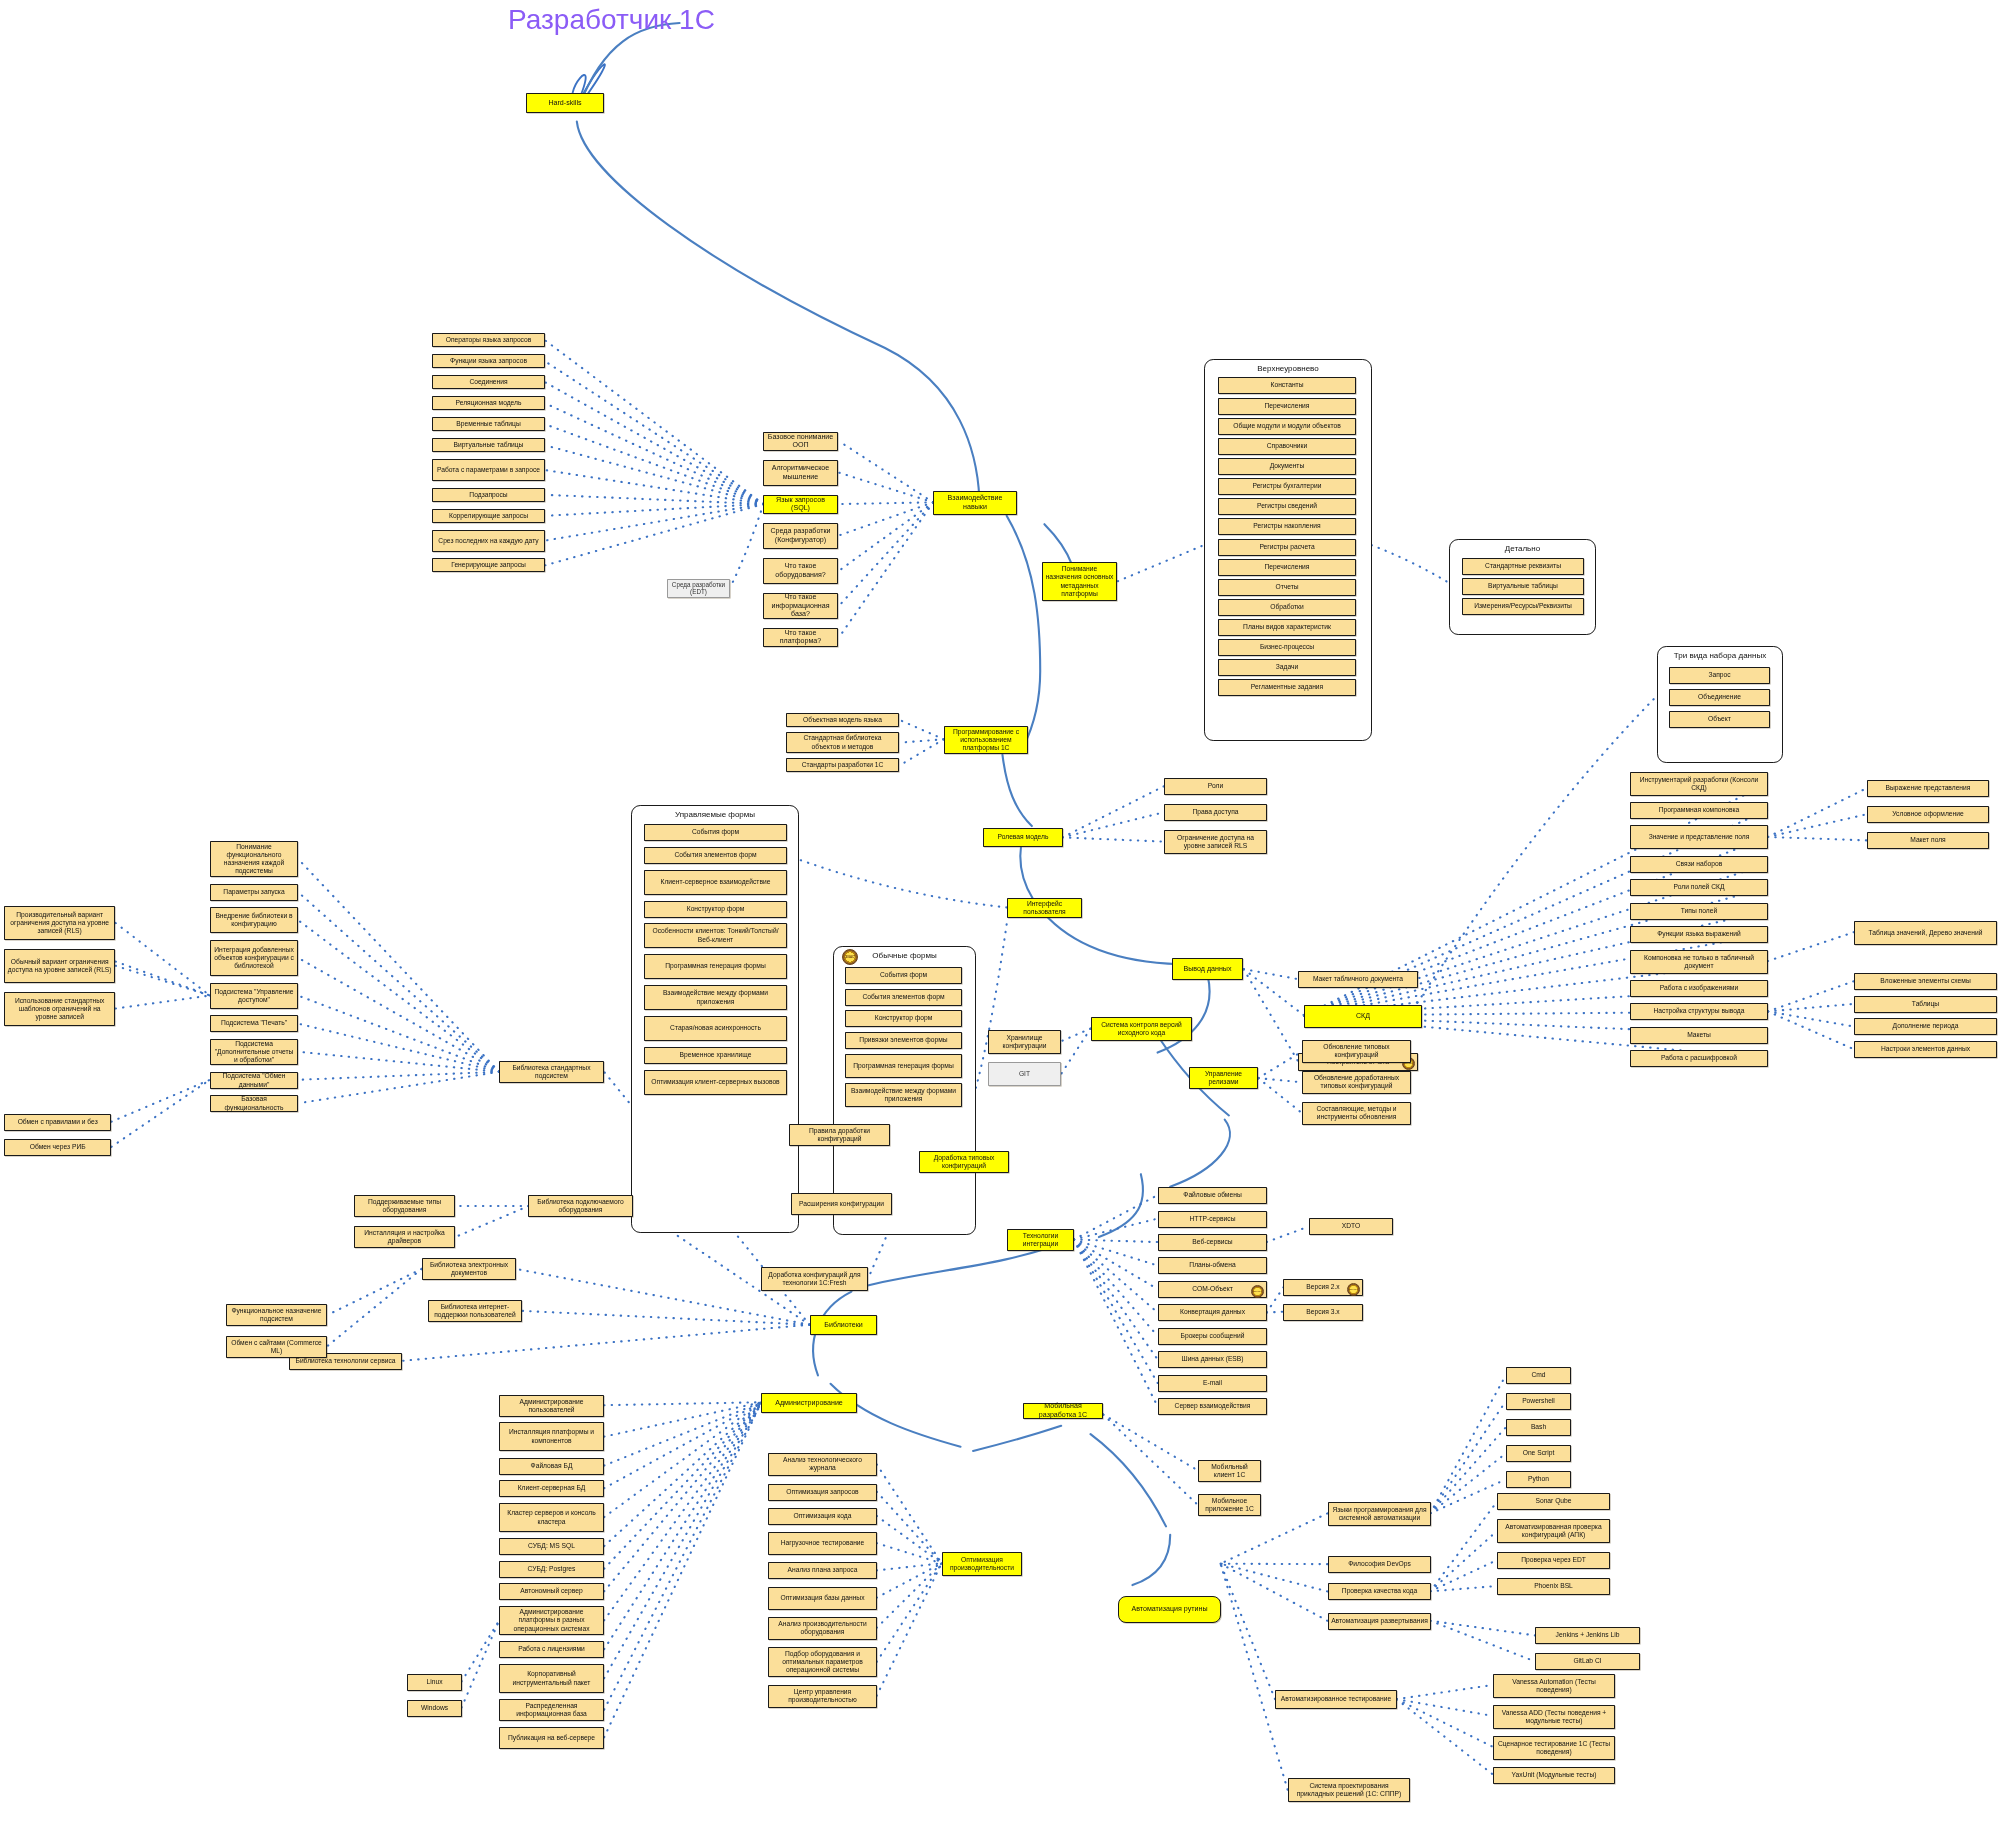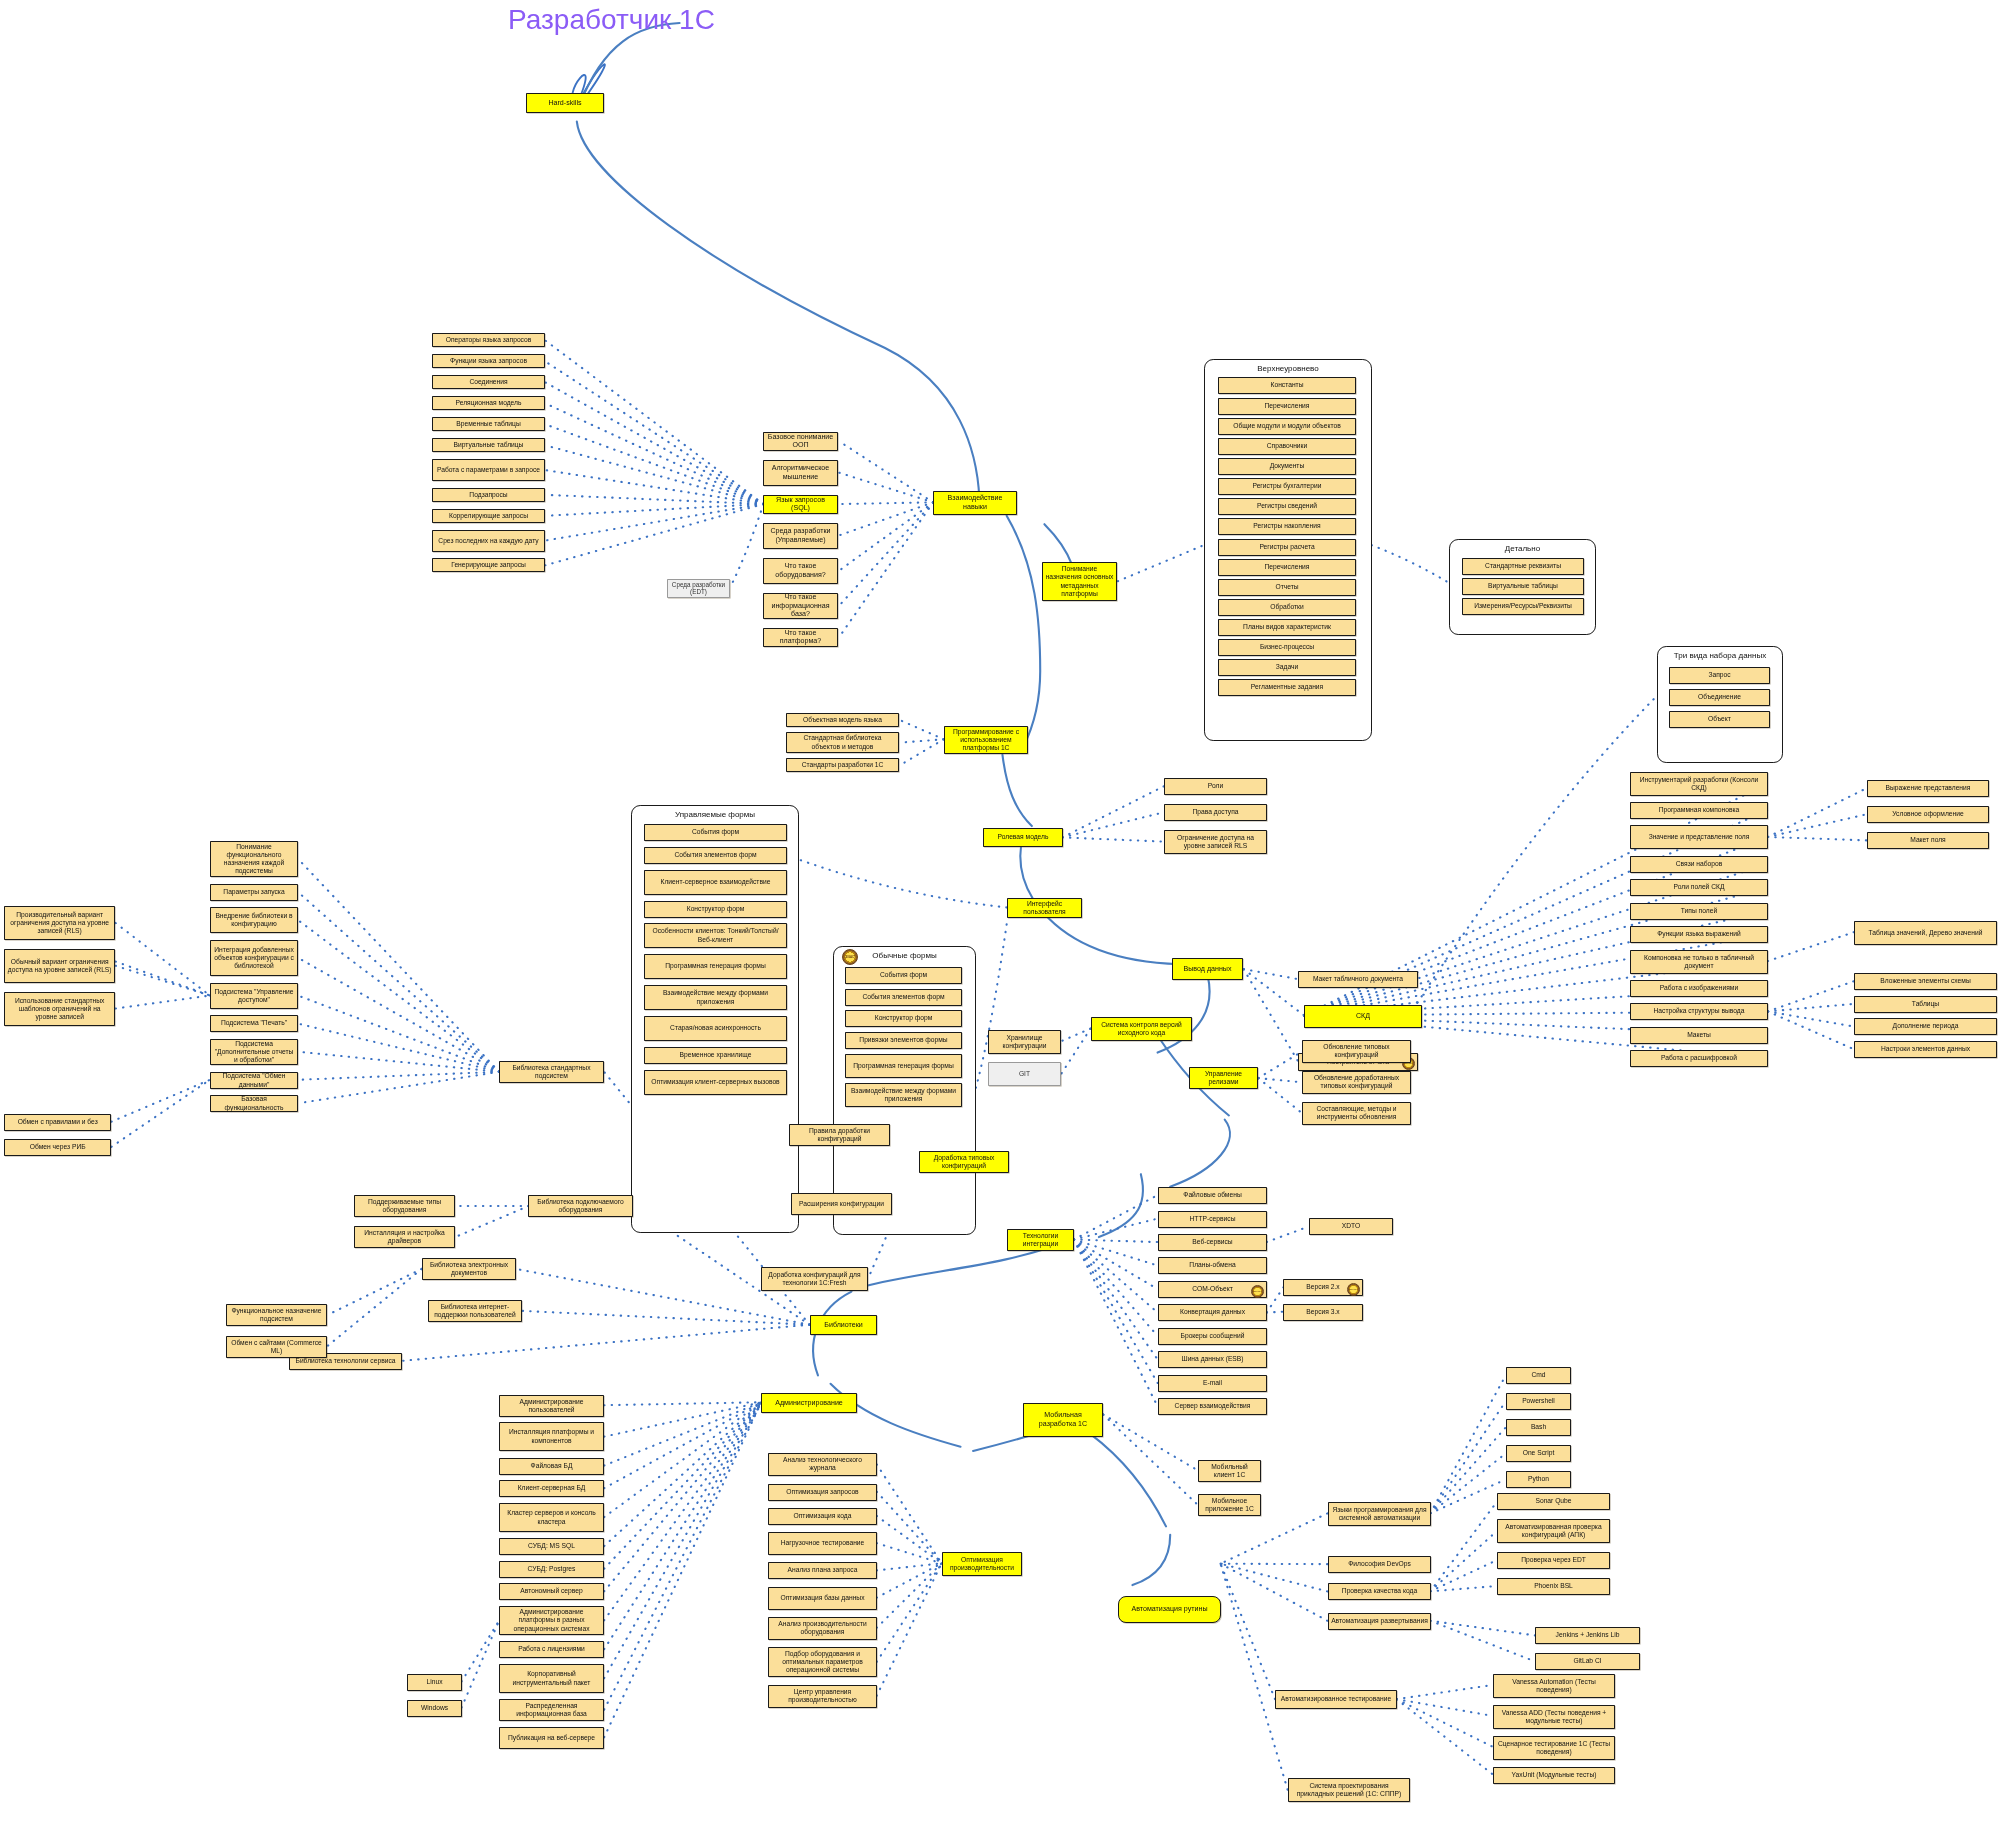--- a/index.html
+++ b/index.html
@@ -249,21 +249,21 @@
     <div class="node" style="left: 763px; top: 432px; width: 75px; height: 18.5px;">
       <span>Базовое понимание ООП</span>
     </div>
     <div class="node" style="left: 763px; top: 460px; width: 75px; height: 26px;">
       <span>Алгоритмическое мышление</span>
     </div>
     <div class="node accent" style="left: 763px; top: 495px; width: 75px; height: 18.5px;">
       <span>Язык запросов (SQL)</span>
     </div>
     <div class="node" style="left: 763px; top: 523px; width: 75px; height: 26px;">
-      <span>Среда разработки (Управляемые)</span>
+      <span>Среда разработки (Конфигуратор)</span>
     </div>
     <div class="node" style="left: 763px; top: 558px; width: 75px; height: 26px;">
       <span>Что такое оборудования?</span>
     </div>
     <div class="node" style="left: 763px; top: 593px; width: 75px; height: 26px;">
       <span>Что такое информационная база?</span>
     </div>
     <div class="node" style="left: 763px; top: 628px; width: 75px; height: 18.5px;">
       <span>Что такое платформа?</span>
     </div>
@@ -721,21 +721,21 @@
     </div>
     <div class="node" style="left: 499px; top: 1727px; width: 105px; height: 22px; font-size: 6.7px;">
       <span>Публикация на веб-сервере</span>
     </div>
     <div class="node" style="left: 407px; top: 1674px; width: 55px; height: 17px; font-size: 6.7px;">
       <span>Linux</span>
     </div>
     <div class="node" style="left: 407px; top: 1700px; width: 55px; height: 17px; font-size: 6.7px;">
       <span>Windows</span>
     </div>
-    <div class="node accent" style="left: 1023px; top: 1403px; width: 80px; height: 34px;">
+    <div class="node accent" style="left: 1023px; top: 1403px; width: 80px; height: 16px;">
       <span>Мобильная разработка 1С</span>
     </div>
     <div class="node" style="left: 1198px; top: 1460px; width: 63px; height: 22px; font-size: 6.7px;">
       <span>Мобильный клиент 1С</span>
     </div>
     <div class="node" style="left: 1198px; top: 1494px; width: 63px; height: 22px; font-size: 6.7px;">
       <span>Мобильное приложение 1С</span>
     </div>
     <div class="node accent" style="left: 942px; top: 1552px; width: 80px; height: 23.5px; font-size: 6.7px;">
       <span>Оптимизация производительности</span>

